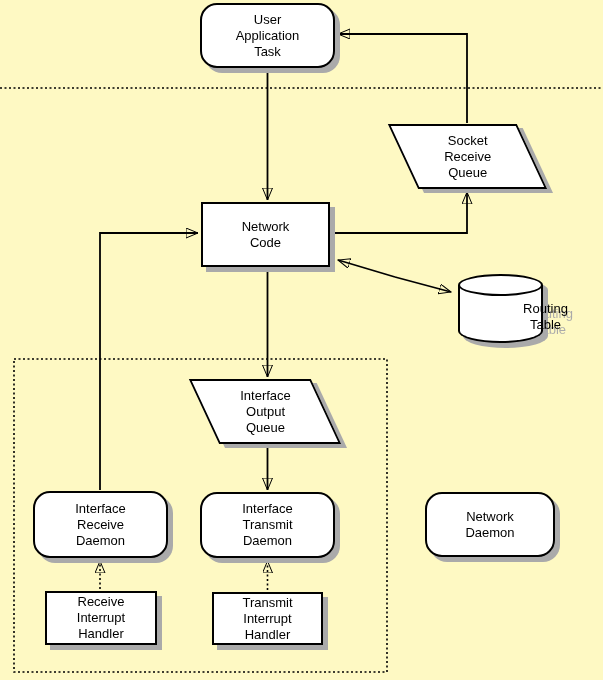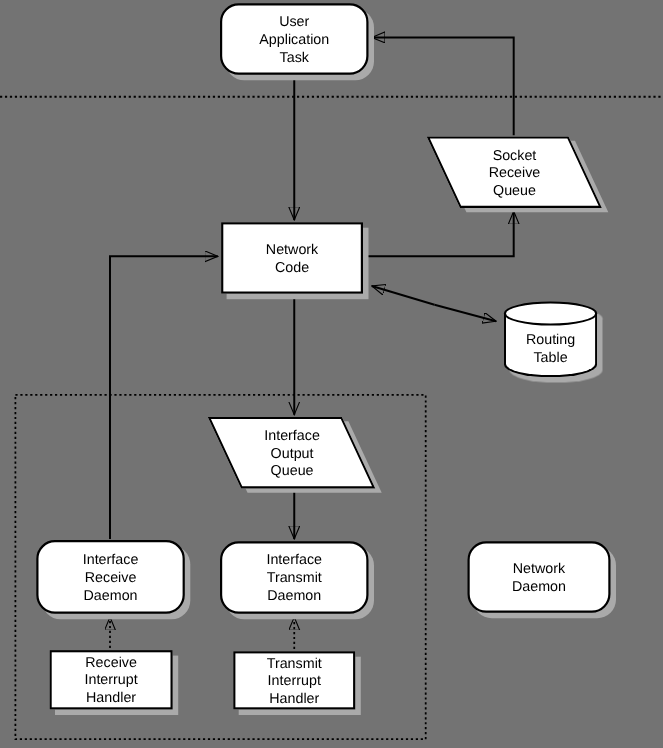--- a/index.html
+++ b/index.html
@@ -1,20 +1,20 @@
 <!DOCTYPE html>
 <html><head>
 <meta charset="utf-8">
 <style>
   html, body { margin: 0; padding: 0; background: #ffffff; }
   #canvas {
     position: relative;
     width: 603px;
     height: 680px;
-    background: #737373;
+    background: #fef9c3;
     font-family: "Liberation Sans", sans-serif;
     color: #000000;
     overflow: hidden;
   }
   #connector-layer {
     position: absolute;
     left: 0; top: 0;
     width: 603px; height: 680px;
     z-index: 1;
   }
@@ -77,20 +77,21 @@
   }
   .cyl-label {
     position: absolute;
     left: 0; top: 16px;
     width: 100%; height: 53px;
     display: flex;
     align-items: center;
     justify-content: center;
     white-space: pre-line;
     z-index: 3;
+    padding-left: 45px;
   }
   svg path, svg line, svg rect { stroke: #000000; fill: none; }
 </style>
 </head>
 <body>
 
 <div id="canvas">
 
   <svg id="connector-layer" width="603" height="680" viewBox="0 0 603 680" xmlns="http://www.w3.org/2000/svg">
     <defs>

